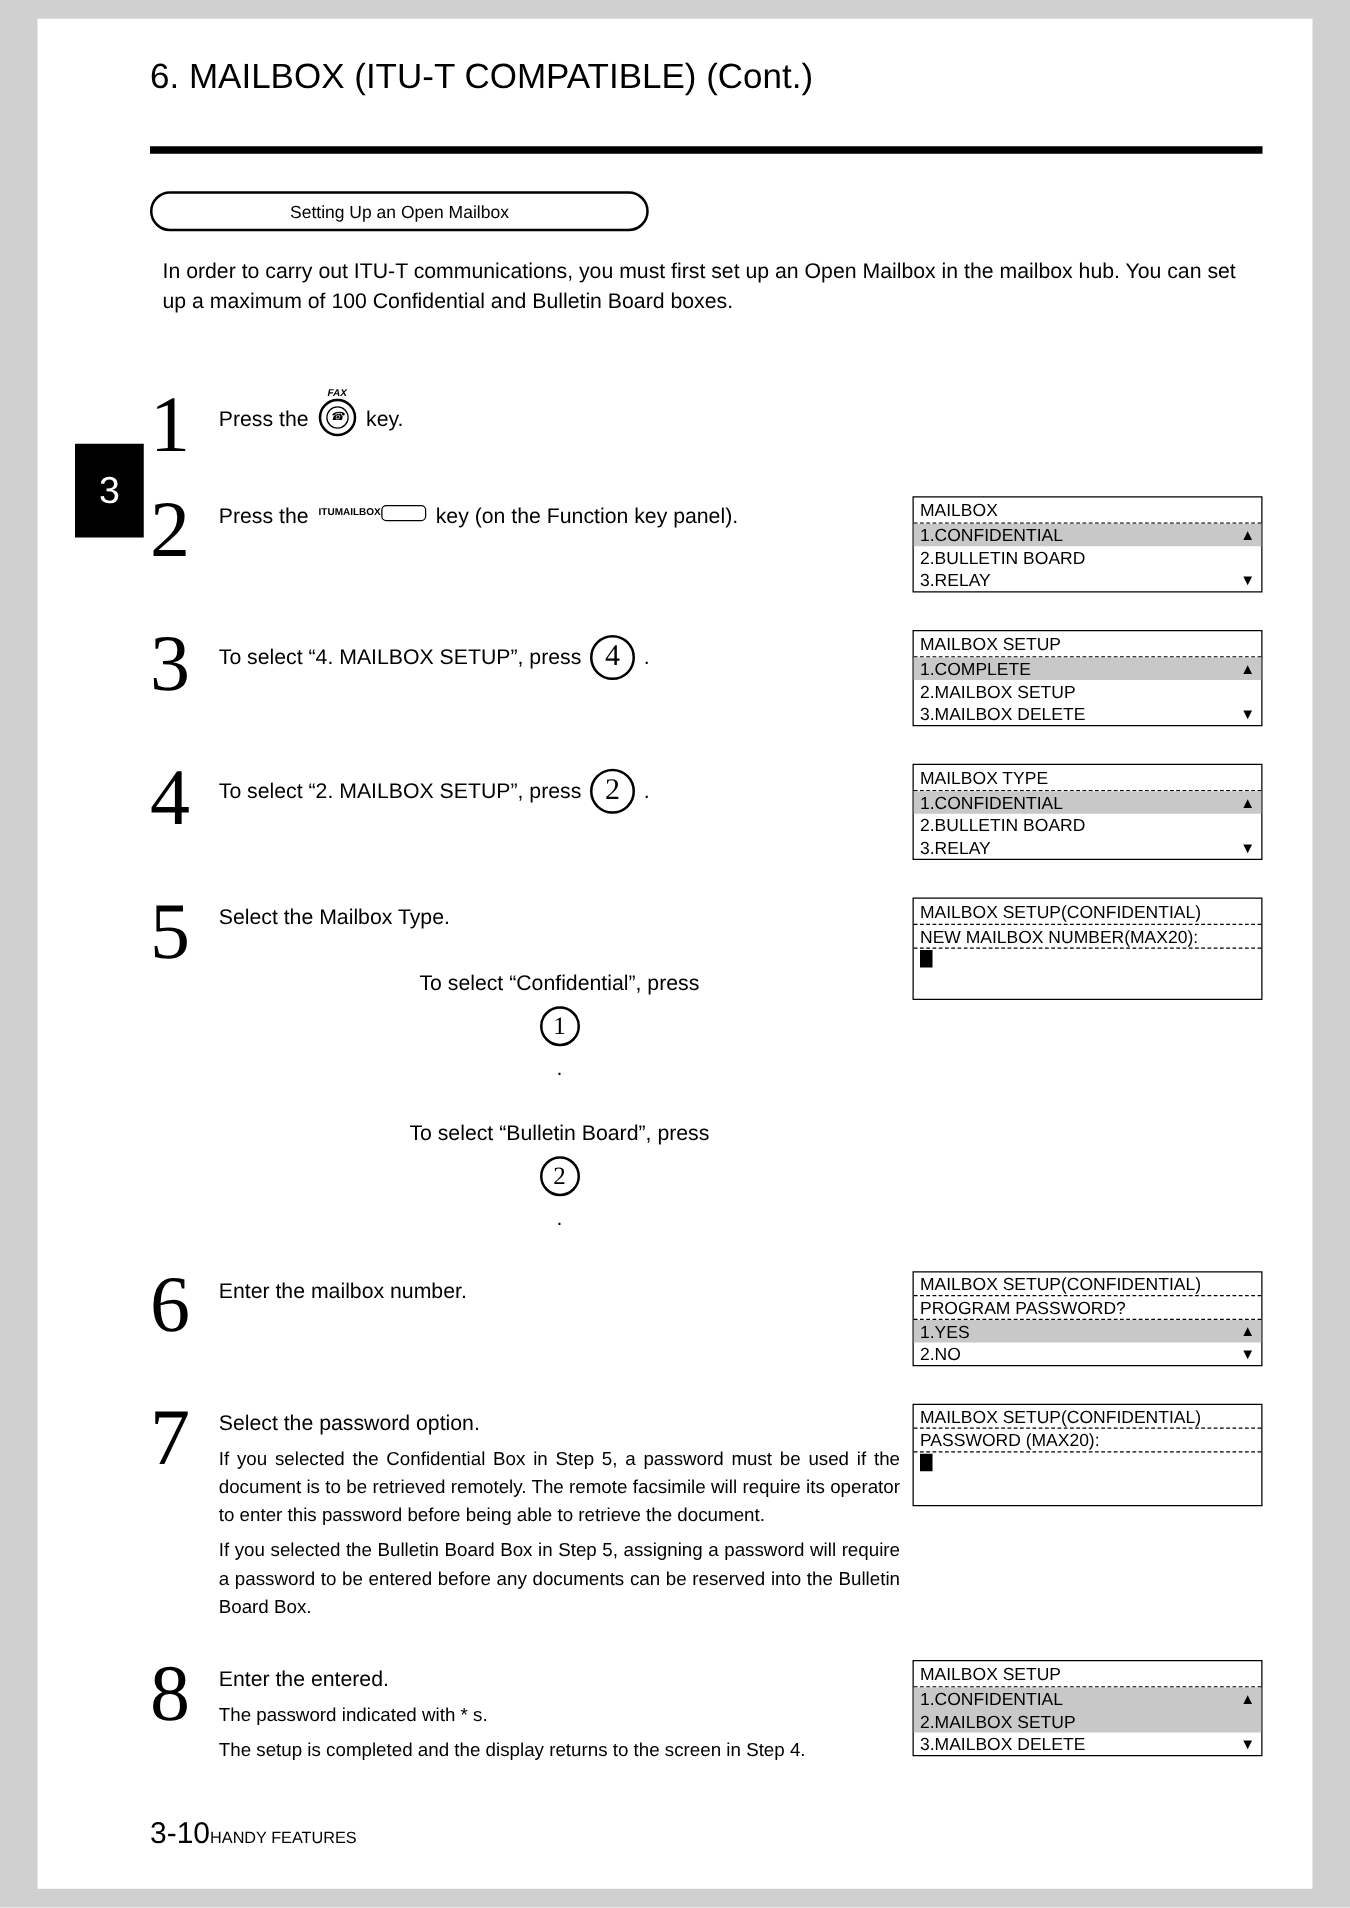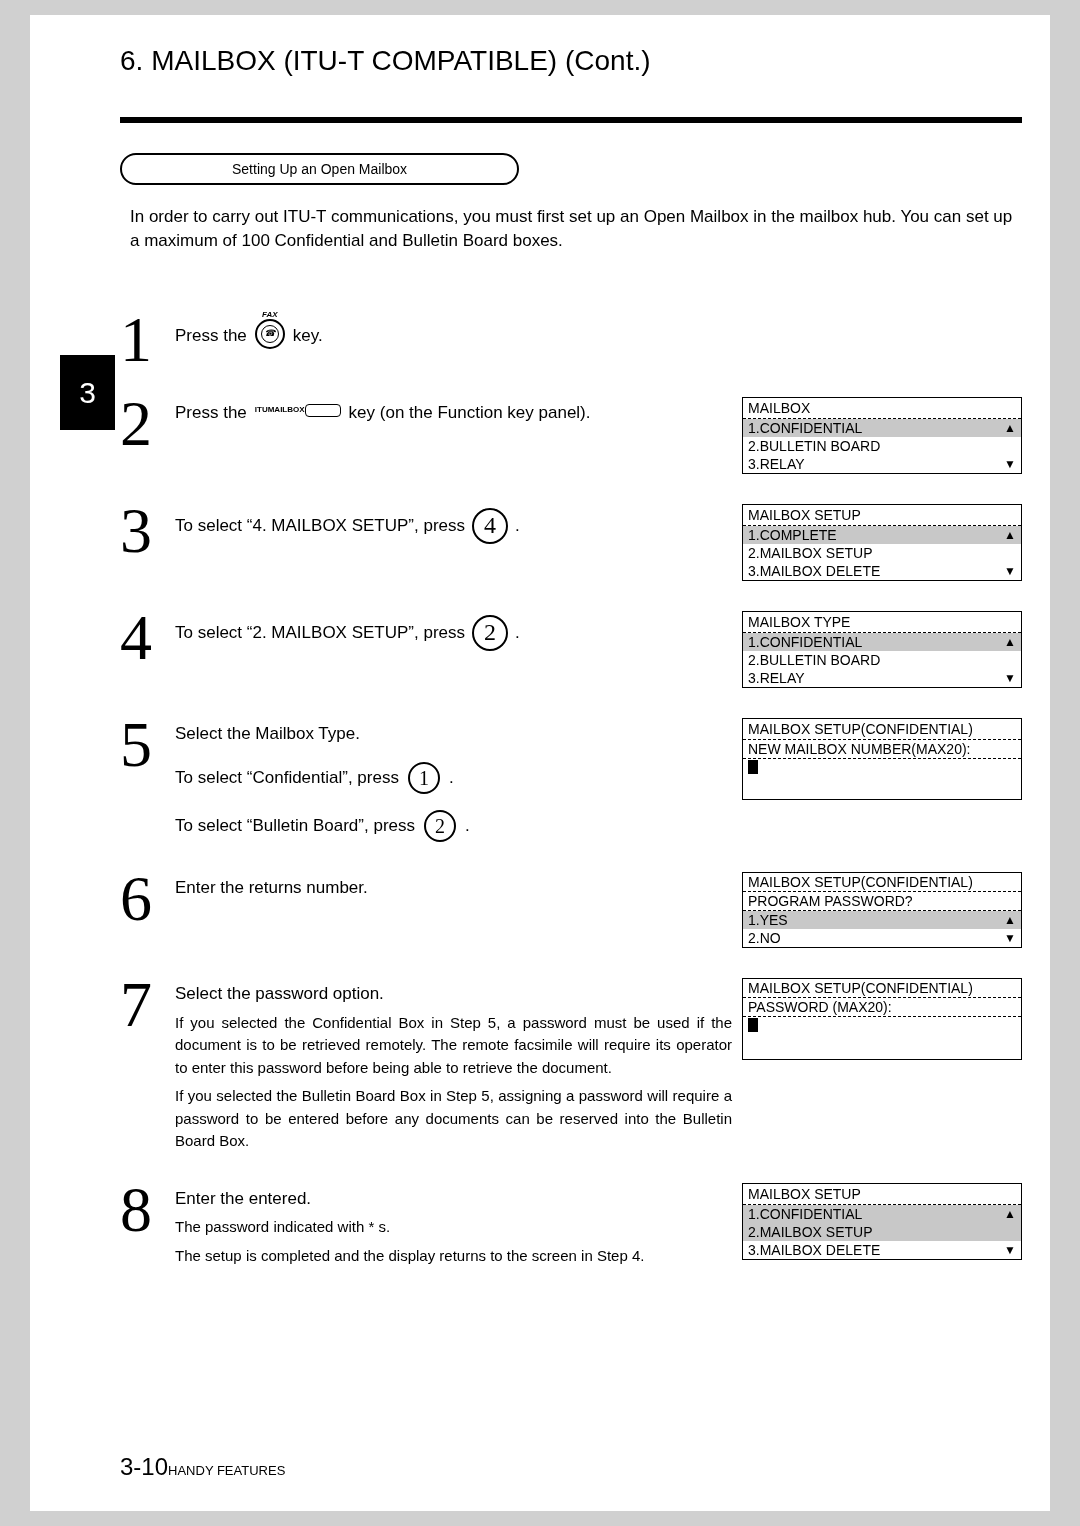--- a/index.html
+++ b/index.html
@@ -11,21 +11,21 @@
     height: 1526px;
     position: relative;
   }
   .page {
     background: #fff;
     position: absolute;
     top: 15px;
     left: 30px;
     right: 30px;
     bottom: 15px;
-    padding: 30px 28px 20px 0;
+    padding: 30px 40px 20px 0;
   }
   .header {
     font-size: 28px;
     padding-left: 90px;
     margin-bottom: 40px;
   }
   .thick-rule {
     border-top: 6px solid #000;
     margin-left: 90px;
     margin-right: 0;
@@ -81,24 +81,25 @@
     font-size: 17px;
     line-height: 1.4;
     padding-top: 4px;
   }
   .step-body .sub {
     font-size: 15px;
     margin-top: 6px;
     line-height: 1.5;
   }
   .step-body .subline {
-    margin-top: 16px;
+    margin-top: 29px;
     display: flex;
     align-items: center;
     gap: 6px;
+    flex-direction: column;
   }
   .lcd {
     width: 280px;
     flex-shrink: 0;
     font-family: Arial, Helvetica, sans-serif;
     font-size: 14px;
   }
   .lcd-box {
     border: 1px solid #000;
   }
@@ -352,21 +353,21 @@
           <div class="lcd-row">
               <span class="cursor"></span>
             </div>
         </div>
       </div>
     </div>
 
     <div class="step">
       <div class="step-num">6</div>
       <div class="step-body">
-        <div>Enter the returns number.</div>
+        <div>Enter the mailbox number.</div>
       </div>
       <div class="lcd">
         <div class="lcd-box">
           <div class="lcd-row">MAILBOX  SETUP(CONFIDENTIAL)</div>
           <div class="lcd-row" style="border-top:1px dashed #000;border-bottom:1px dashed #000;">
               <span>PROGRAM PASSWORD?</span>
             </div>
           <div class="lcd-row hl">
               <span>1.YES</span>
               <span class="arrow">▲</span>

